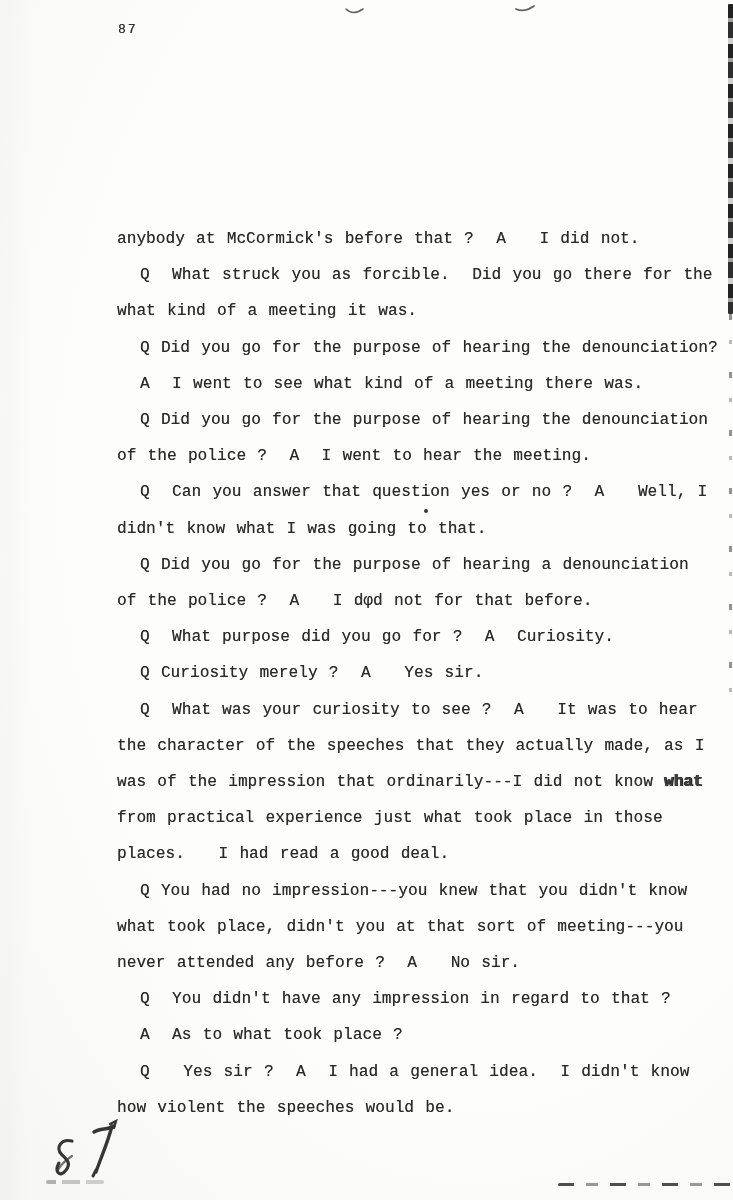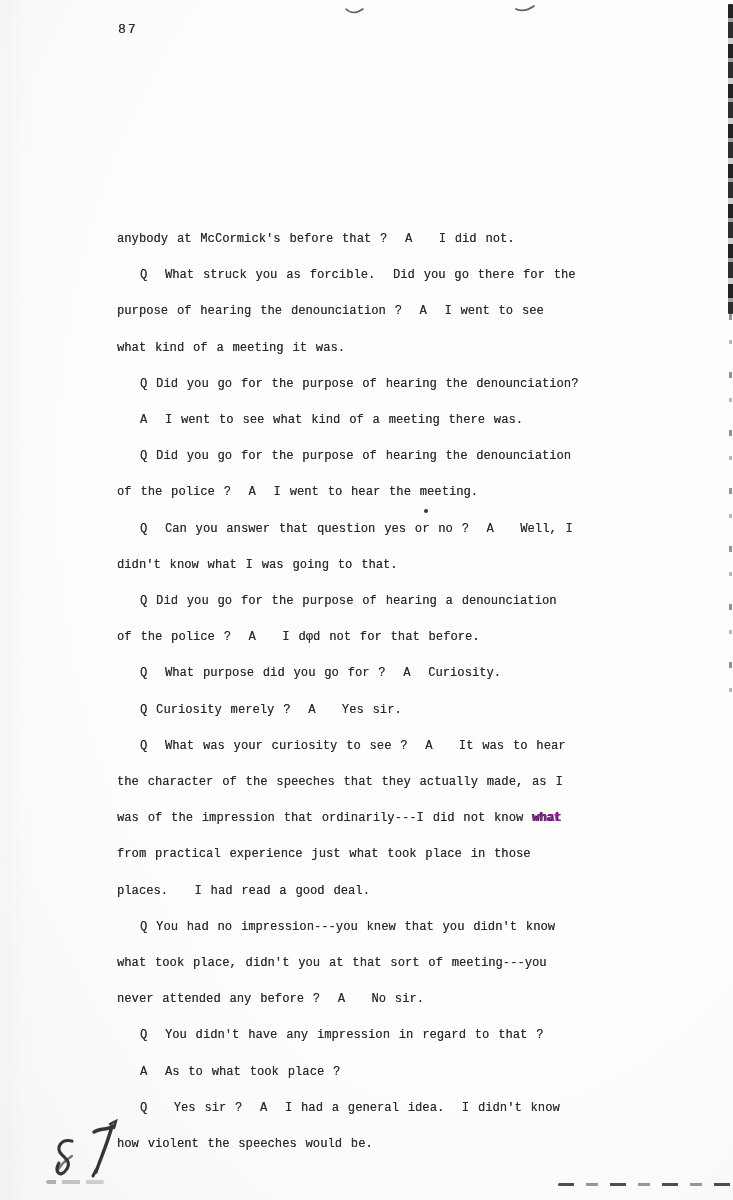--- a/index.html
+++ b/index.html
@@ -29,32 +29,32 @@
     color: #2c2c2a;
     text-shadow: 0.3px 0.3px 0.4px rgba(0,0,0,0.5);
   }
   .text-block {
     position: absolute;
     left: 117px; top: 221px;
     width: 590px;
   }
   .line {
     white-space: pre;
-    font-size: 12px;
+    font-size: 16px;
     line-height: 36.2px;
     letter-spacing: 0.1px;
     word-spacing: 1.5px;
     color: #29292б;
     color: #292926;
     text-shadow: 0.25px 0.25px 0.35px rgba(10,10,10,0.55);
   }
   .line.indent { padding-left: 23px; }
   .overstruck {
     font-weight: bold;
-    color: #a21caf;
+    color: #404040;
     text-shadow: 0.7px 0 0 #111, -0.4px 0 0 #222;
   }
   
   .edge-strip-top {
     position: absolute;
     right: 0; top: 4px;
     width: 5px; height: 310px;
     background: repeating-linear-gradient(180deg,
       rgba(15,15,15,0.92) 0 14px,
       rgba(50,50,48,0.45) 14px 18px,
@@ -126,21 +126,20 @@
 <svg class="top-mark top-mark-right" width="26" height="16" viewBox="0 0 26 16">
   <path d="M3,8 Q11,12 21,5" fill="none" stroke="#3c3c38" stroke-width="1.8" stroke-linecap="round" opacity="0.8"></path>
 </svg>
 
 <div class="edge-strip-top"></div>
 <div class="edge-strip-bottom"></div>
 
 <div class="text-block">
     <div class="line"><span>anybody at McCormick's before that ?  A   I did not.</span></div>
     <div class="line indent"><span>Q  What struck you as forcible.  Did you go there for the</span></div>
-    <div class="line"><span>purpose of hearing the denounciation ?  A  I went to see</span></div>
     <div class="line"><span>what kind of a meeting it was.</span></div>
     <div class="line indent"><span>Q Did you go for the purpose of hearing the denounciation?</span></div>
     <div class="line indent"><span>A  I went to see what kind of a meeting there was.</span></div>
     <div class="line indent"><span>Q Did you go for the purpose of hearing the denounciation</span></div>
     <div class="line"><span>of the police ?  A  I went to hear the meeting.</span></div>
     <div class="line indent"><span>Q  Can you answer that question yes or no ?  A   Well, I</span></div>
     <div class="line"><span>didn't know what I was going to that.</span></div>
     <div class="line indent"><span>Q Did you go for the purpose of hearing a denounciation</span></div>
     <div class="line"><span>of the police ?  A   I dφd not for that before.</span></div>
     <div class="line indent"><span>Q  What purpose did you go for ?  A  Curiosity.</span></div>

